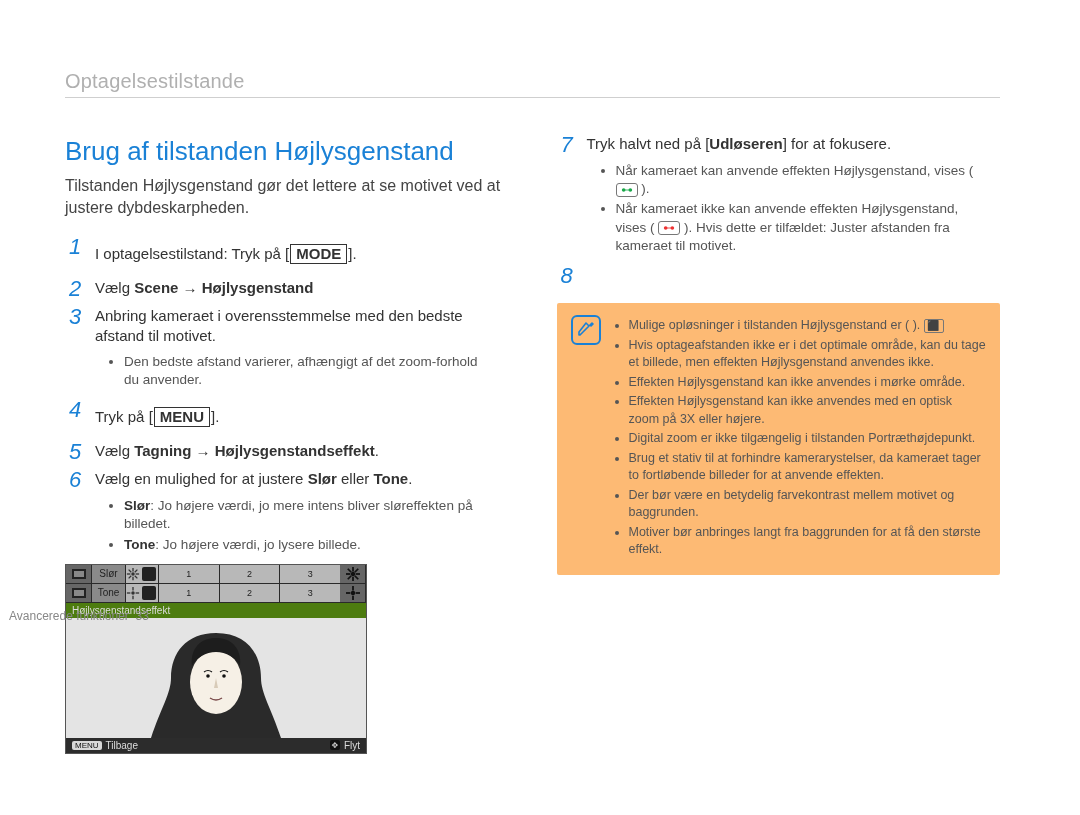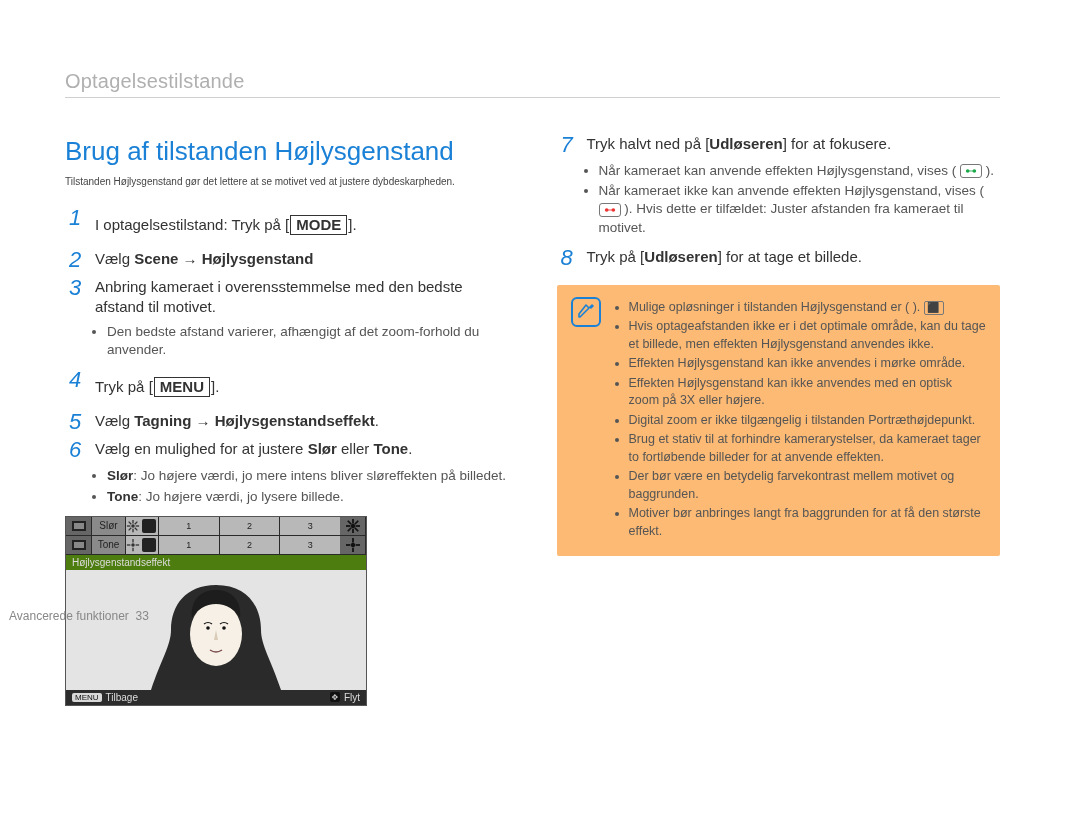--- a/index.html
+++ b/index.html
@@ -36,21 +36,21 @@
     flex: 1 1 0;
     min-width: 0;
   }
   h1.section-title {
     color: #1a81d6;
     font-weight: 400;
     font-size: 26px;
     margin: 8px 0 8px 0;
   }
   .intro {
-    font-size: 10px;
+    font-size: 16px;
     line-height: 1.35;
     margin-bottom: 18px;
     color: #444;
   }
   .step {
     display: flex;
     align-items: flex-start;
     margin: 6px 0 6px 0;
     gap: 10px;
   }
@@ -79,21 +79,21 @@
     margin: 8px 1px;
   }
   .step-sub {
     list-style: disc;
     margin: 4px 0 10px 28px;
     padding: 0 0 0 14px;
     font-size: 13.5px;
     color: #555;
     line-height: 1.35;
   }
-  .step-sub li { margin: 2px 0; }
+  .step-sub li { margin: 2px 17px; }
   .step-sub b { color:#333; }
   .icon-status {
     display: inline-flex;
     align-items: center;
     justify-content: center;
     border: 1px solid #777;
     border-radius: 3px;
     padding: 1px 3px;
     font-size: 11px;
     vertical-align: middle;
@@ -435,23 +435,20 @@
                 </g>
                 <path d="M4 6 h8" stroke="#e33" stroke-width="1"></path>
               </svg>
           </span>
           <span>). Hvis dette er tilfældet: Juster afstanden fra kameraet til motivet.</span>
         </li>
       </ul>
 
       <div class="step">
         <div class="step-num">8</div>
-        <div class="step-body">
-          <span>Tryk på [</span><b>Udløseren</b><span>] for at tage et billede.</span>
-        </div>
       </div>
 
       <div class="note-box">
         <div class="note-icon">
           <svg width="16" height="16" viewBox="0 0 16 16">
               <path d="M2 13 L11 4 L8 1 L1 10 L1 13 Z M12 3 L14 1 L15 2 L13 4 Z" fill="none" stroke="#1a81d6" stroke-width="1.6" stroke-linejoin="round"></path>
             </svg>
         </div>
         <ul class="note-list">
           <li>

